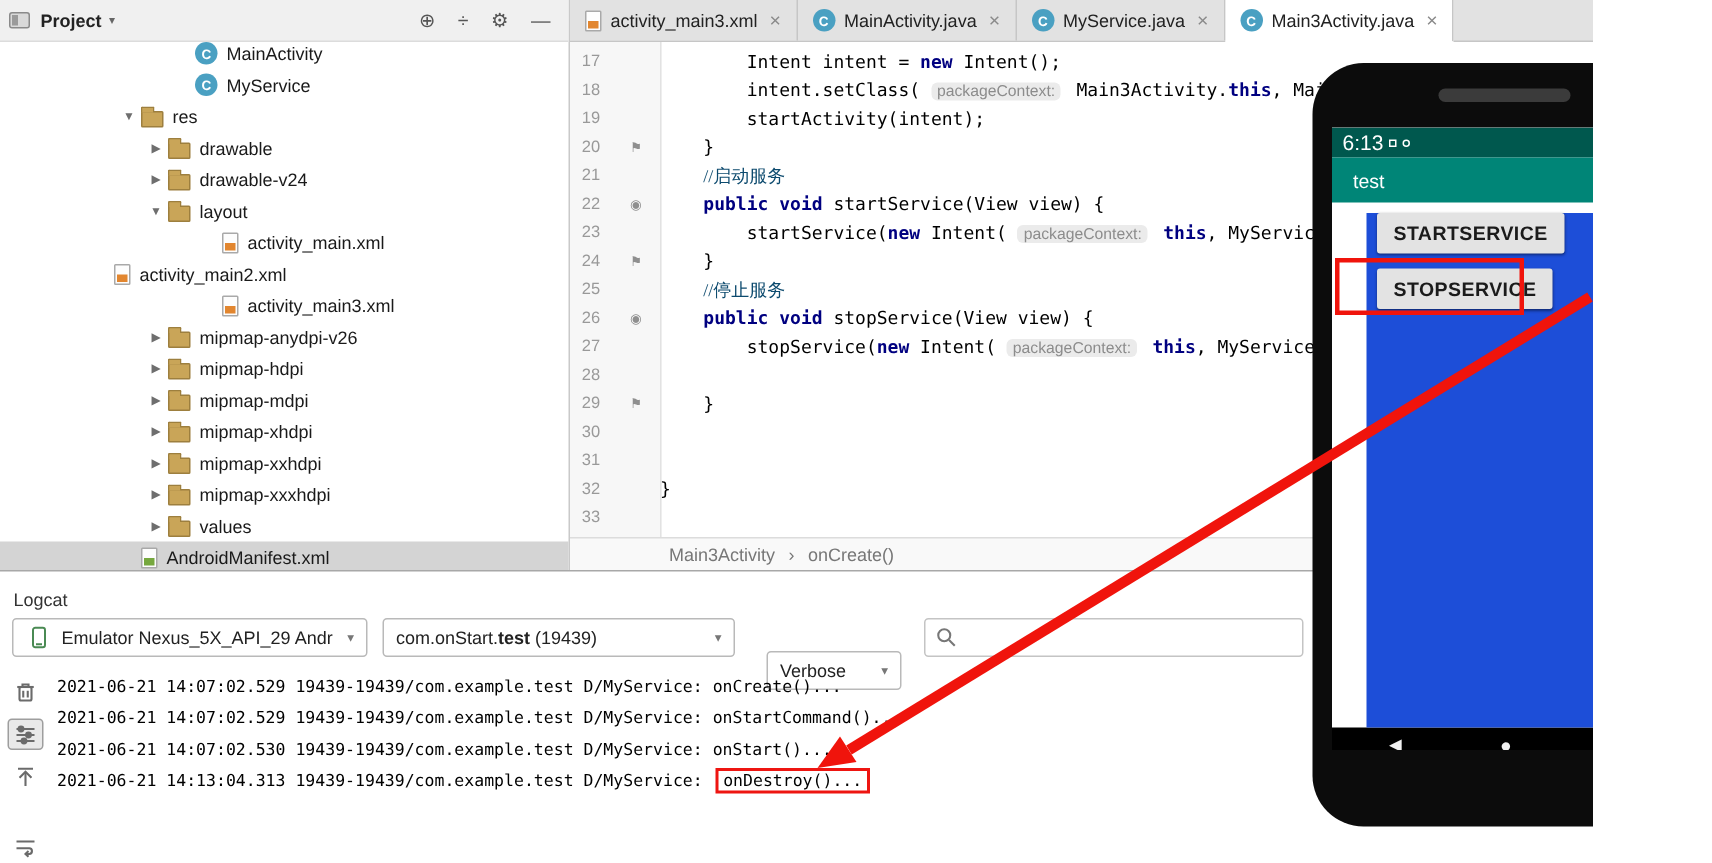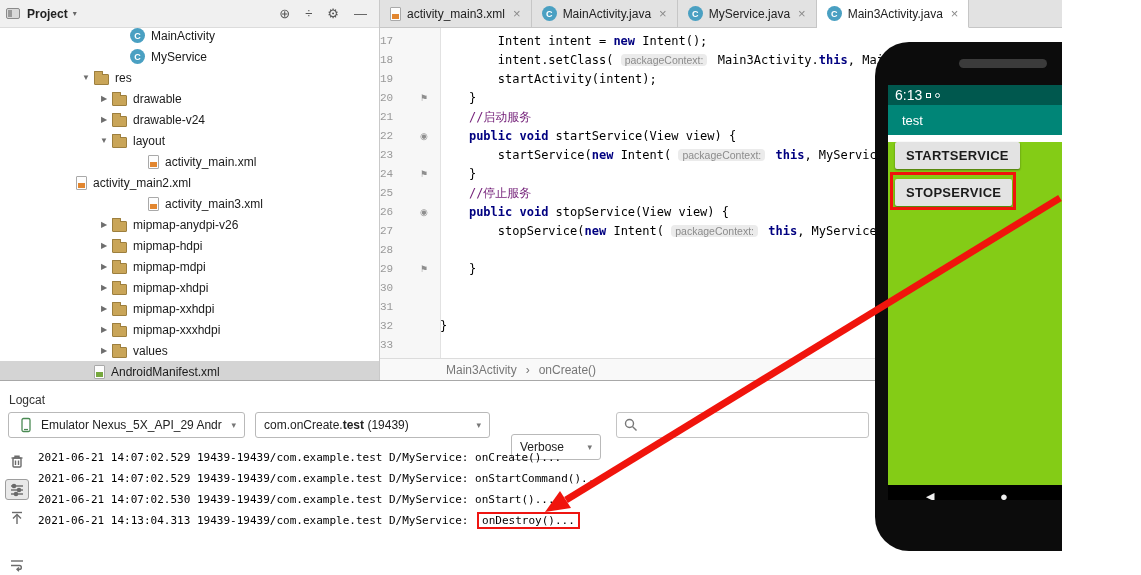--- a/index.html
+++ b/index.html
@@ -34,25 +34,25 @@
   .tab-bar { position:absolute; left:380px; top:0; right:0; height:28px; background:#e2e2e2; display:flex; border-bottom:1px solid #c6c6c6; }
   .tab { display:flex; align-items:center; gap:6px; padding:0 10px; font-size:12px; color:#222; background:#e2e2e2; border-right:1px solid #c6c6c6; }
   .tab.active { background:#fff; border-bottom:1px solid #fff; margin-bottom:-1px; }
   .tab-close { color:#8a8a8a; font-size:13px; margin-left:2px; }
 
   
   .editor { position:absolute; left:380px; top:28px; width:761px; height:330px; background:#fff; overflow:hidden; }
   .editor::before { content:""; position:absolute; left:0; top:0; width:60px; height:100%; background:#f7f7f7; border-right:1px solid #e2e2e2; }
   .code-area { position:relative; padding-top:4px; }
   .code-row { display:flex; height:19px; line-height:19px; align-items:center; }
-  .lnum { width:28px; text-align:left; color:#999; font-size:11px; flex:none; font-family:Liberation Mono, monospace; }
+  .lnum { width:28px; text-align:center; color:#999; font-size:11px; flex:none; font-family:Liberation Sans, sans-serif; }
   .gic { width:32px; text-align:center; color:#8f8f8f; font-size:9px; flex:none; }
   .ctext { white-space:pre; font-family:"DejaVu Sans Mono",monospace; font-size:12px; color:#000; }
   .seg-k { color:#000080; font-weight:bold; }
-  .seg-c { color:#701a75; }
+  .seg-c { color:#0c4a6e;font-family:Liberation Serif, serif; }
   .seg-p { color:#000; }
   .seg-h { background:#ebebeb; color:#8c8c8c; border-radius:4px; padding:0 4px; margin-right:3px; font-family:"Liberation Sans",sans-serif; font-size:10.5px; }
 
   .breadcrumb { position:absolute; left:380px; top:358px; right:0; height:22px; background:#f9f9f9; border-top:1px solid #dcdcdc; display:flex; align-items:center; padding-left:66px; font-size:12px; color:#777; gap:9px; }
 
   
   .logcat { position:absolute; left:0; top:380px; width:100%; height:195px; background:#fff; border-top:1px solid #a8a8a8; }
   .logcat-title { position:absolute; left:9px; top:12px; font-size:12px; color:#333; }
   .logcat-toolbar { position:absolute; left:0; top:30px; height:28px; display:flex; align-items:center; padding-left:8px; }
   .combo { height:26px; border:1px solid #b9b9b9; border-radius:3px; background:#fff; display:flex; align-items:center; padding:0 8px; font-size:12px; color:#222; }
@@ -80,21 +80,21 @@
   .statusbar { height:20px; background:#00584e; display:flex; align-items:center; padding:0 7px; color:#fff; gap:4px; }
   .status-time { font-size:14px; }
   .sdot-square { width:5px; height:5px; border:1px solid #fff; display:inline-block; }
   .sdot-circle { width:5px; height:5px; border:1px solid #fff; border-radius:50%; display:inline-block; }
   .status-right { margin-left:auto; display:flex; align-items:center; gap:3px; }
   .lte { font-size:7px; letter-spacing:.3px; }
   .sig { width:0; height:0; border-left:7px solid transparent; border-bottom:9px solid #fff; }
   .batt { width:7px; height:11px; background:#fff; border-radius:1px; position:relative; margin-left:1px; }
   .batt::before { content:""; position:absolute; top:-2px; left:2px; width:3px; height:2px; background:#fff; }
   .appbar { height:30px; background:#008577; display:flex; align-items:center; padding-left:14px; color:#fff; font-size:13px; }
-  .phone-body { position:relative; height:343px; background:#84cc16; }
+  .phone-body { position:relative; height:343px; background:#1d4ed8;margin-left:23px; }
   .abtn { display:block; margin:7px 0 0 7px; background:#e3e3e3; color:#1b1b1b; font-size:13px; font-weight:bold; letter-spacing:.3px; padding:6px 11px; border:none; border-radius:2px; box-shadow:0 1px 2px rgba(0,0,0,.45); width:max-content; font-family:"Liberation Sans",sans-serif; }
   .abtn2 { margin-top:10px; }
   .navbar { height:22px; background:#000; display:flex; align-items:center; justify-content:space-between; padding:0 38px; color:#f0f0f0; }
   .nav-back { font-size:11px; } .nav-home { font-size:13px; } .nav-recents { font-size:11px; }
 
   
   .anno-stop { position:absolute; left:890px; top:172px; width:126px; height:38px; border:3px solid #f0140c; z-index:70; }
   .anno-arrow { position:absolute; left:0; top:0; width:1141px; height:575px; z-index:70; pointer-events:none; }
 </style>
 </head>
@@ -327,21 +327,21 @@
     <div class="logcat-toolbar">
       <div class="combo combo-device">
         <svg width="18" height="18" viewBox="0 0 18 18">
             <rect x="5" y="2.5" width="8" height="13" rx="1.5" stroke="#4a8a53" fill="none" stroke-width="1.3"></rect>
             <line x1="7" y1="13.5" x2="11" y2="13.5" stroke="#4a8a53" stroke-width="1.2"></line>
           </svg>
         <span>Emulator Nexus_5X_API_29 Andr</span>
         <span class="caret">▾</span>
       </div>
       <div class="combo combo-app">
-        <span><span>com.onCreate.</span><span class="app-bold">test</span><span> (19439)</span></span>
+        <span><span>com.onStart.</span><span class="app-bold">test</span><span> (19439)</span></span>
         <span class="caret">▾</span>
       </div>
       <div class="combo combo-level">
         <span>Verbose</span>
         <span class="caret">▾</span>
       </div>
       <div class="searchbox">
         <svg width="16" height="16" viewBox="0 0 16 16">
             <circle cx="6.5" cy="6.5" r="4" stroke="#777" fill="none" stroke-width="1.4"></circle>
             <line x1="9.7" y1="9.7" x2="13.5" y2="13.5" stroke="#777" stroke-width="1.4"></line>

